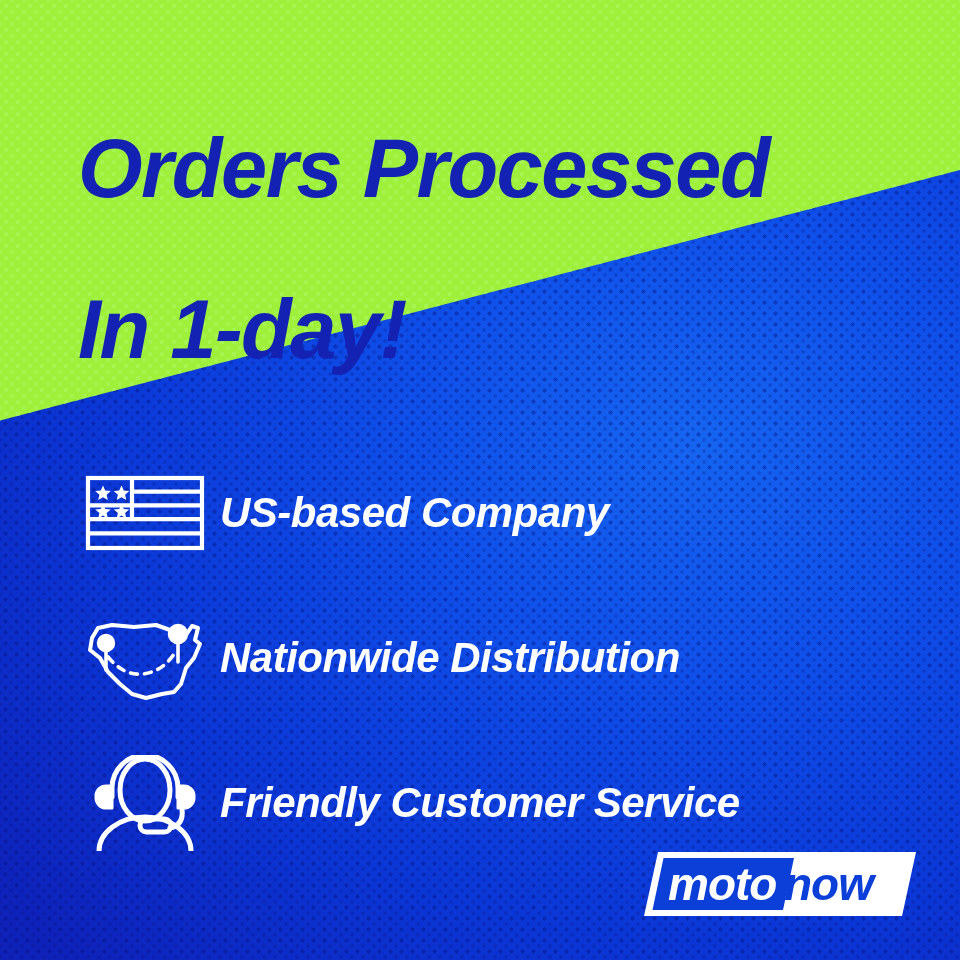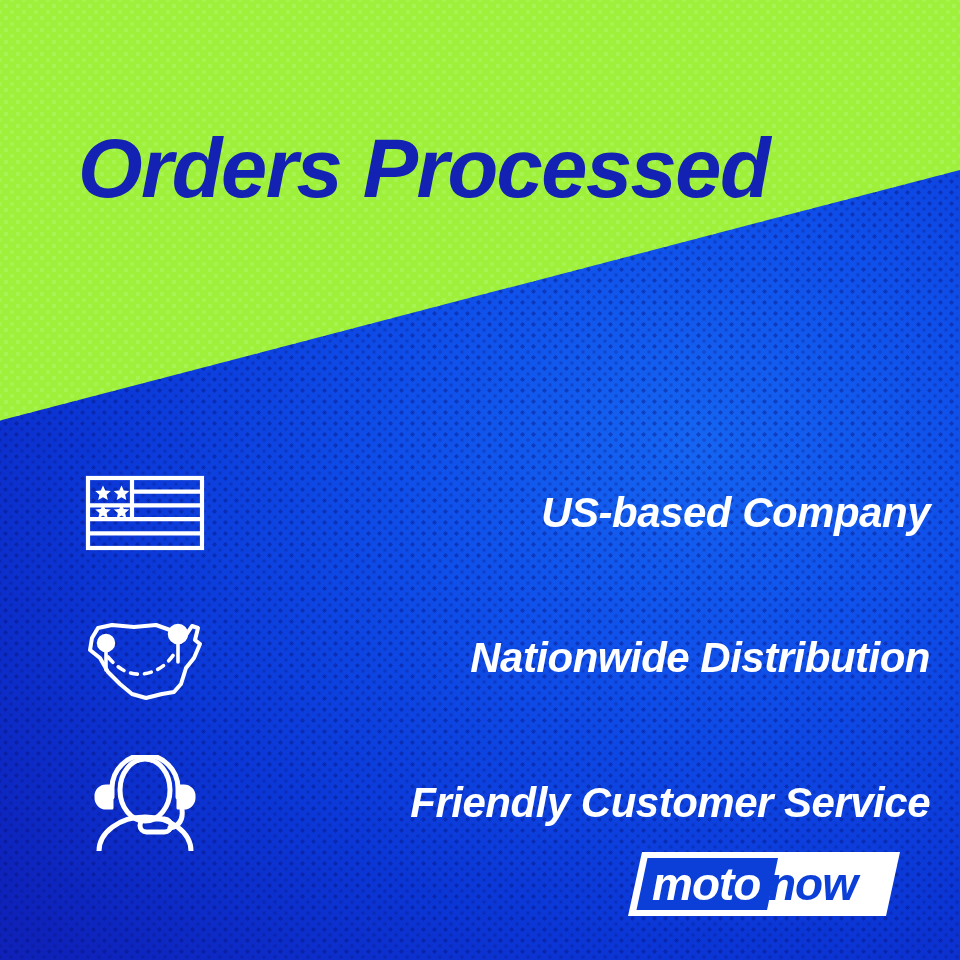--- a/index.html
+++ b/index.html
@@ -72,21 +72,20 @@
   
   .features{
     position:absolute;
     left:70px;top:440px;
     width:860px;
   }
   .feature-row{
     display:flex;
     align-items:center;
     height:145px;
-    justify-content:space-between;
   }
   .feature-icon{
     width:150px;
     min-width:150px;
     height:100px;
     display:flex;
     align-items:center;
     justify-content:center;
   }
   .feature-icon svg{display:block;}
@@ -96,21 +95,21 @@
     font-weight:bold;
     font-size:42px;
     letter-spacing:-0.5px;
     line-height:1;
     white-space:nowrap;
   }
 
   
   .logo{
     position:absolute;
-    right:60px;
+    right:44px;
     bottom:40px;
     width:272px;
     height:72px;
   }
   .logo svg{display:block;}
 </style>
 </head>
 <body>
 
 <div id="poster">
@@ -118,20 +117,21 @@
   <div class="blue-base"></div>
   <div class="blue-dots"></div>
   <div class="blue-dots2"></div>
 
   <div class="green-wedge"></div>
   <div class="green-dots"></div>
   <div class="green-dots2"></div>
 
   <div class="headline">
     <span class="l1">Orders Processed</span>
+    <span class="l2">In 1-day!</span>
   </div>
 
   <div class="features">
 
     <div class="feature-row">
       <div class="feature-icon">
         <svg width="120" height="76" viewBox="0 0 120 76" fill="none" stroke="#FFFFFF" stroke-width="4.2" stroke-linejoin="miter">
 
           <rect x="3" y="3" width="114" height="70"></rect>
 

